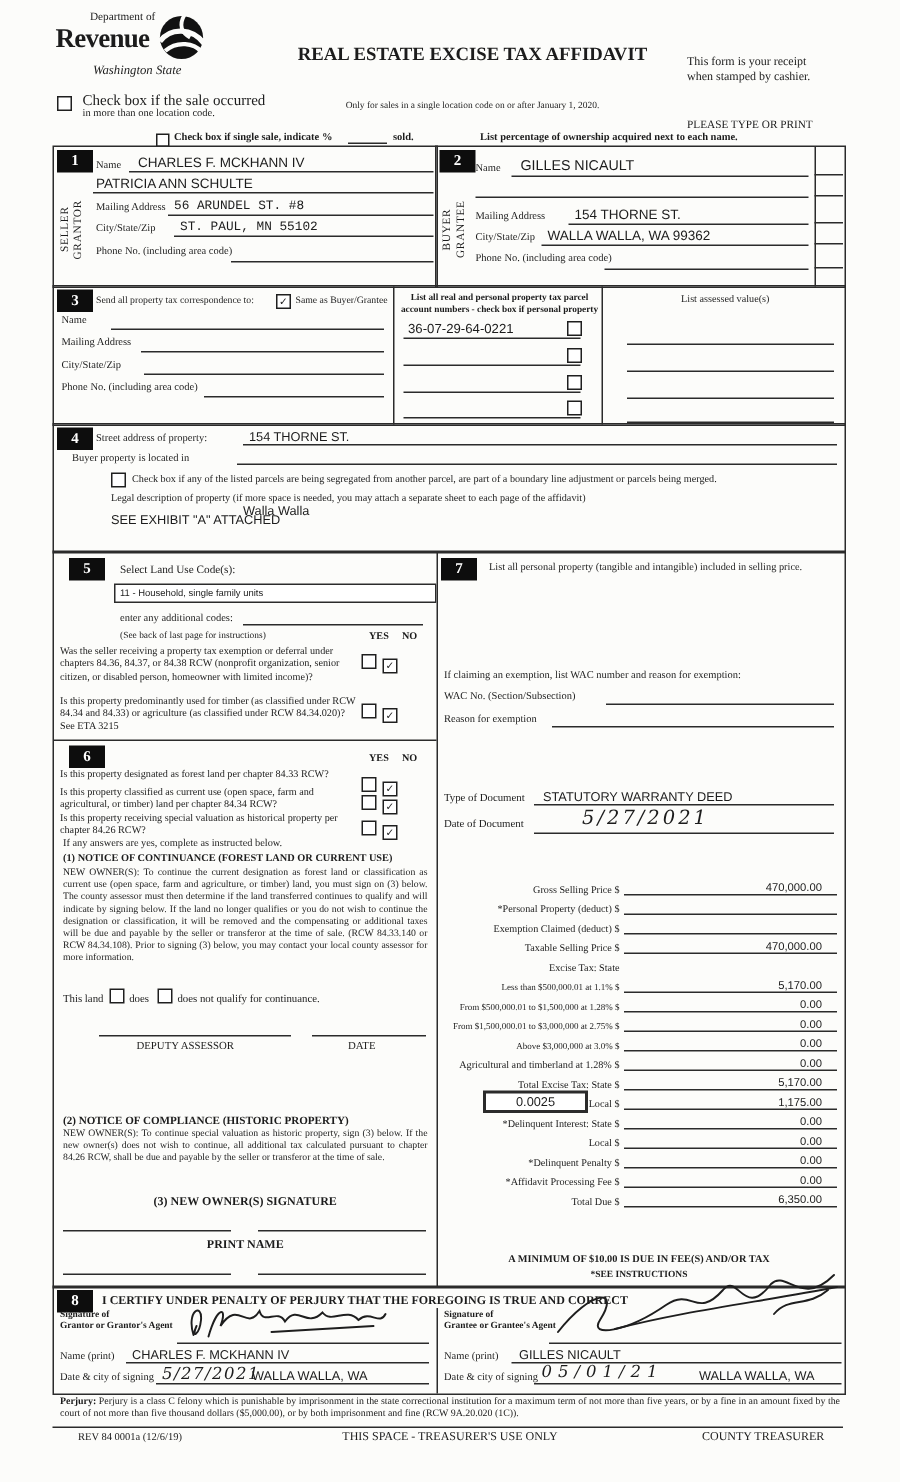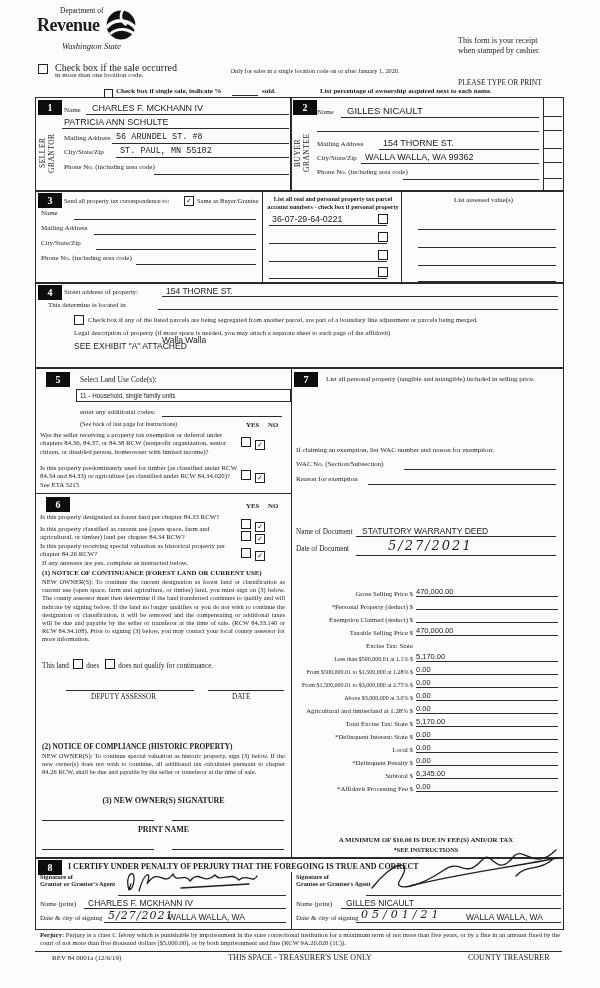--- a/index.html
+++ b/index.html
@@ -18,40 +18,41 @@
   .cbb{width:8px;height:8px;font-size:7px;line-height:8px;}
   .badge{position:absolute;background:#0d0d0d;color:#fff;font-weight:bold;font-size:10px;width:24px;height:15px;text-align:center;line-height:15px;}
   .vrole{position:absolute;writing-mode:vertical-rl;transform:rotate(180deg);font-size:7.5px;letter-spacing:.5px;text-align:center;line-height:9px;}
   .q{position:absolute;display:flex;gap:3px;}
   .qt{font-size:6.8px;line-height:8.4px;flex:1;}
   .qc{white-space:nowrap;padding-top:1px;}
   .fin{position:absolute;display:flex;flex-direction:column;}
   .fr{display:flex;align-items:flex-end;height:13px;position:relative;}
   .fl{flex:1;text-align:right;font-size:6.8px;padding-right:3px;white-space:nowrap;}
   .fl.sm{font-size:6px;}
-  .fv{width:132px;border-bottom:1px solid #2b2b2b;text-align:left;font-size:7.5px;font-family:"Liberation Sans","DejaVu Sans",sans-serif;padding-right:10px;line-height:9px;height:9px;}
+  .fv{width:132px;border-bottom:1px solid #2b2b2b;text-align:right;font-size:7.5px;font-family:"Liberation Sans","DejaVu Sans",sans-serif;padding-right:10px;line-height:9px;height:9px;}
   .fv.nl{border-bottom:none;}
   .ratebox{position:absolute;left:28px;top:0;width:66px;height:11px;border:2px solid #2b2b2b;text-align:center;font:8.5px/11px "Liberation Sans",sans-serif;background:#fff;}
   .sig path{fill:none;stroke:#1e1e1e;stroke-width:1.3;stroke-linecap:round;}
 </style>
 </head>
 <body>
 
 <div id="page">
 
   <div class="abs" style="left:60px;top:6px;font-size:7.5px;">Department of</div>
   <div class="abs b" style="left:37px;top:15px;font-size:18px;letter-spacing:-.5px;">Revenue</div>
   <svg class="abs" style="left:105px;top:9px;" width="32" height="32" viewBox="0 0 100 100">
     <circle cx="50" cy="50" r="45" fill="#121212"></circle>
     <path d="M5 58 C28 28 72 30 97 62" stroke="#fcfcfa" stroke-width="11" fill="none"></path>
     <path d="M16 78 C42 56 76 62 92 80" stroke="#fcfcfa" stroke-width="9" fill="none"></path>
     <path d="M56 3 C44 24 50 40 68 50" stroke="#fcfcfa" stroke-width="8" fill="none"></path>
   </svg>
   <div class="abs i" style="left:62px;top:41px;font-size:8.5px;">Washington State</div>
 
+  <div class="abs b ctr" style="left:150px;top:29px;width:330px;font-size:12.5px;">REAL ESTATE EXCISE TAX AFFIDAVIT</div>
   <div class="abs ctr" style="left:150px;top:67px;width:330px;font-size:6.3px;">Only for sales in a single location code on or after January 1, 2020.</div>
 
   <div class="abs" style="left:458px;top:36px;font-size:8px;">This form is your receipt</div>
   <div class="abs" style="left:458px;top:46px;font-size:8px;">when stamped by cashier.</div>
 
   <span class="cb cbb abs" style="left:38px;top:64px;"></span>
   <div class="abs" style="left:55px;top:62px;font-size:10px;">Check box if the sale occurred</div>
   <div class="abs" style="left:55px;top:71px;font-size:7px;">in more than one location code.</div>
   <div class="abs" style="left:458px;top:78px;font-size:7.5px;">PLEASE TYPE OR PRINT</div>
 
@@ -133,21 +134,21 @@
     <div class="line" style="left:382px;top:56px;width:138px;"></div>
     <div class="line" style="left:382px;top:74px;width:138px;"></div>
     <div class="line" style="left:382px;top:90px;width:138px;"></div>
   </div>
 
   <div class="box" style="left:35px;top:282px;width:527px;height:85px;">
     <div class="badge" style="left:2px;top:2px;">4</div>
     <div class="abs" style="left:28px;top:5px;font-size:7px;">Street address of property:</div>
     <div class="abs val" style="left:130px;top:3px;font-size:8.5px;">154 THORNE ST.</div>
     <div class="line" style="left:126px;top:13px;width:396px;"></div>
-    <div class="abs" style="left:12px;top:18px;font-size:7px;">This determine is located in</div>
+    <div class="abs" style="left:12px;top:18px;font-size:7px;">Buyer property is located in</div>
     <div class="abs val" style="left:126px;top:16px;font-size:8.5px;margin-top:36px;">Walla Walla</div>
     <div class="line" style="left:122px;top:26px;width:400px;"></div>
     <span class="cb cbb abs" style="left:38px;top:32px;"></span>
     <div class="abs" style="left:52px;top:33px;width:470px;font-size:6.8px;">Check box if any of the listed parcels are being segregated from another parcel, are part of a boundary line adjustment or parcels being merged.</div>
     <div class="abs" style="left:38px;top:46px;width:480px;font-size:6.8px;">Legal description of property (if more space is needed, you may attach a separate sheet to each page of the affidavit)</div>
     <div class="abs val" style="left:38px;top:58px;font-size:8.5px;">SEE EXHIBIT "A" ATTACHED</div>
   </div>
 
   <div class="box" style="left:35px;top:367px;width:527px;height:490px;">
     <div class="vline" style="left:255px;top:0;height:490px;"></div>
@@ -204,21 +205,21 @@
     <div class="line" style="left:6px;top:481px;width:112px;"></div>
     <div class="line" style="left:136px;top:481px;width:112px;"></div>
 
     <div class="badge" style="left:258px;top:4px;">7</div>
     <div class="abs" style="left:290px;top:7px;width:232px;font-size:6.9px;">List all personal property (tangible and intangible) included in selling price.</div>
     <div class="abs" style="left:260px;top:78px;font-size:7px;">If claiming an exemption, list WAC number and reason for exemption:</div>
     <div class="abs" style="left:260px;top:92px;font-size:7px;">WAC No. (Section/Subsection)</div>
     <div class="line" style="left:368px;top:101px;width:152px;"></div>
     <div class="abs" style="left:260px;top:107px;font-size:7px;">Reason for exemption</div>
     <div class="line" style="left:332px;top:116px;width:188px;"></div>
-    <div class="abs" style="left:260px;top:160px;font-size:7.2px;">Name of Document</div>
+    <div class="abs" style="left:260px;top:160px;font-size:7.2px;">Type of Document</div>
     <div class="abs val" style="left:326px;top:158px;font-size:8.5px;">STATUTORY WARRANTY DEED</div>
     <div class="line" style="left:320px;top:168px;width:200px;"></div>
     <div class="abs" style="left:260px;top:177px;font-size:7.2px;">Date of Document</div>
     <div class="abs hand" style="left:352px;top:170px;font-size:13px;letter-spacing:2px;">5/27/2021</div>
     <div class="line" style="left:320px;top:187px;width:200px;"></div>
 
     <div class="fin" style="left:258px;top:216px;width:264px;">
       <div class="fr">
           <span class="fl">Gross Selling Price  $</span>
           <span class="fv">470,000.00</span>
@@ -257,38 +258,43 @@
         </div>
       <div class="fr">
           <span class="fl">Agricultural and timberland at 1.28%  $</span>
           <span class="fv">0.00</span>
         </div>
       <div class="fr">
           <span class="fl">Total Excise Tax: State  $</span>
           <span class="fv">5,170.00</span>
         </div>
       <div class="fr">
+          <span class="ratebox">0.0025</span>
+          <span class="fl">Local  $</span>
+          <span class="fv">1,175.00</span>
+        </div>
+      <div class="fr">
           <span class="fl">*Delinquent Interest: State  $</span>
           <span class="fv">0.00</span>
         </div>
       <div class="fr">
           <span class="fl">Local  $</span>
           <span class="fv">0.00</span>
         </div>
       <div class="fr">
           <span class="fl">*Delinquent Penalty  $</span>
           <span class="fv">0.00</span>
         </div>
       <div class="fr">
-          <span class="fl">Subtotal  $</span>
-          <span class="fv">6,345.00</span>
-        </div>
-      <div class="fr">
           <span class="fl">*Affidavit Processing Fee  $</span>
           <span class="fv">0.00</span>
+        </div>
+      <div class="fr">
+          <span class="fl">Total Due  $</span>
+          <span class="fv">6,350.00</span>
         </div>
     </div>
     <div class="abs b ctr" style="left:258px;top:468px;width:264px;font-size:6.9px;">A MINIMUM OF $10.00 IS DUE IN FEE(S) AND/OR TAX</div>
     <div class="abs b ctr" style="left:258px;top:478px;width:264px;font-size:6.3px;">*SEE INSTRUCTIONS</div>
   </div>
 
   <div class="box" style="left:35px;top:857px;width:527px;height:71px;">
     <div class="badge" style="left:2px;top:2px;">8</div>
     <div class="abs b" style="left:32px;top:4px;font-size:8px;">I CERTIFY UNDER PENALTY OF PERJURY THAT THE FOREGOING IS TRUE AND CORRECT</div>
     <div class="vline" style="left:255px;top:14px;height:57px;"></div>

